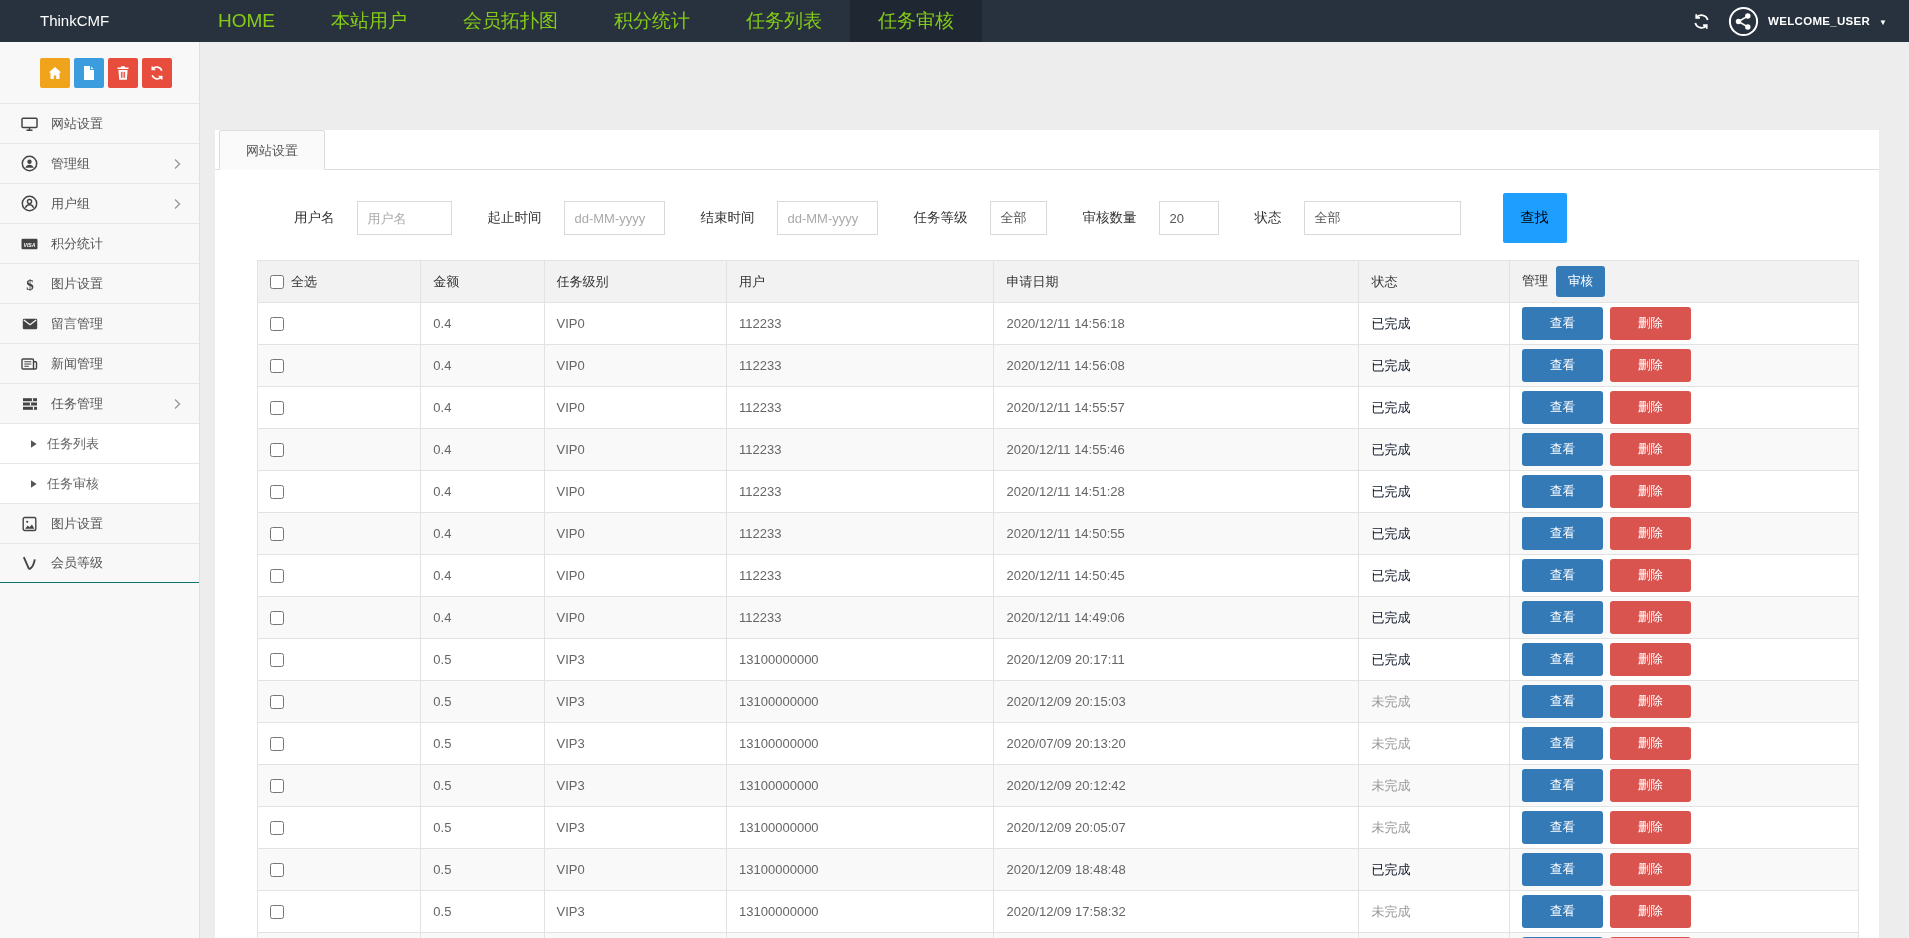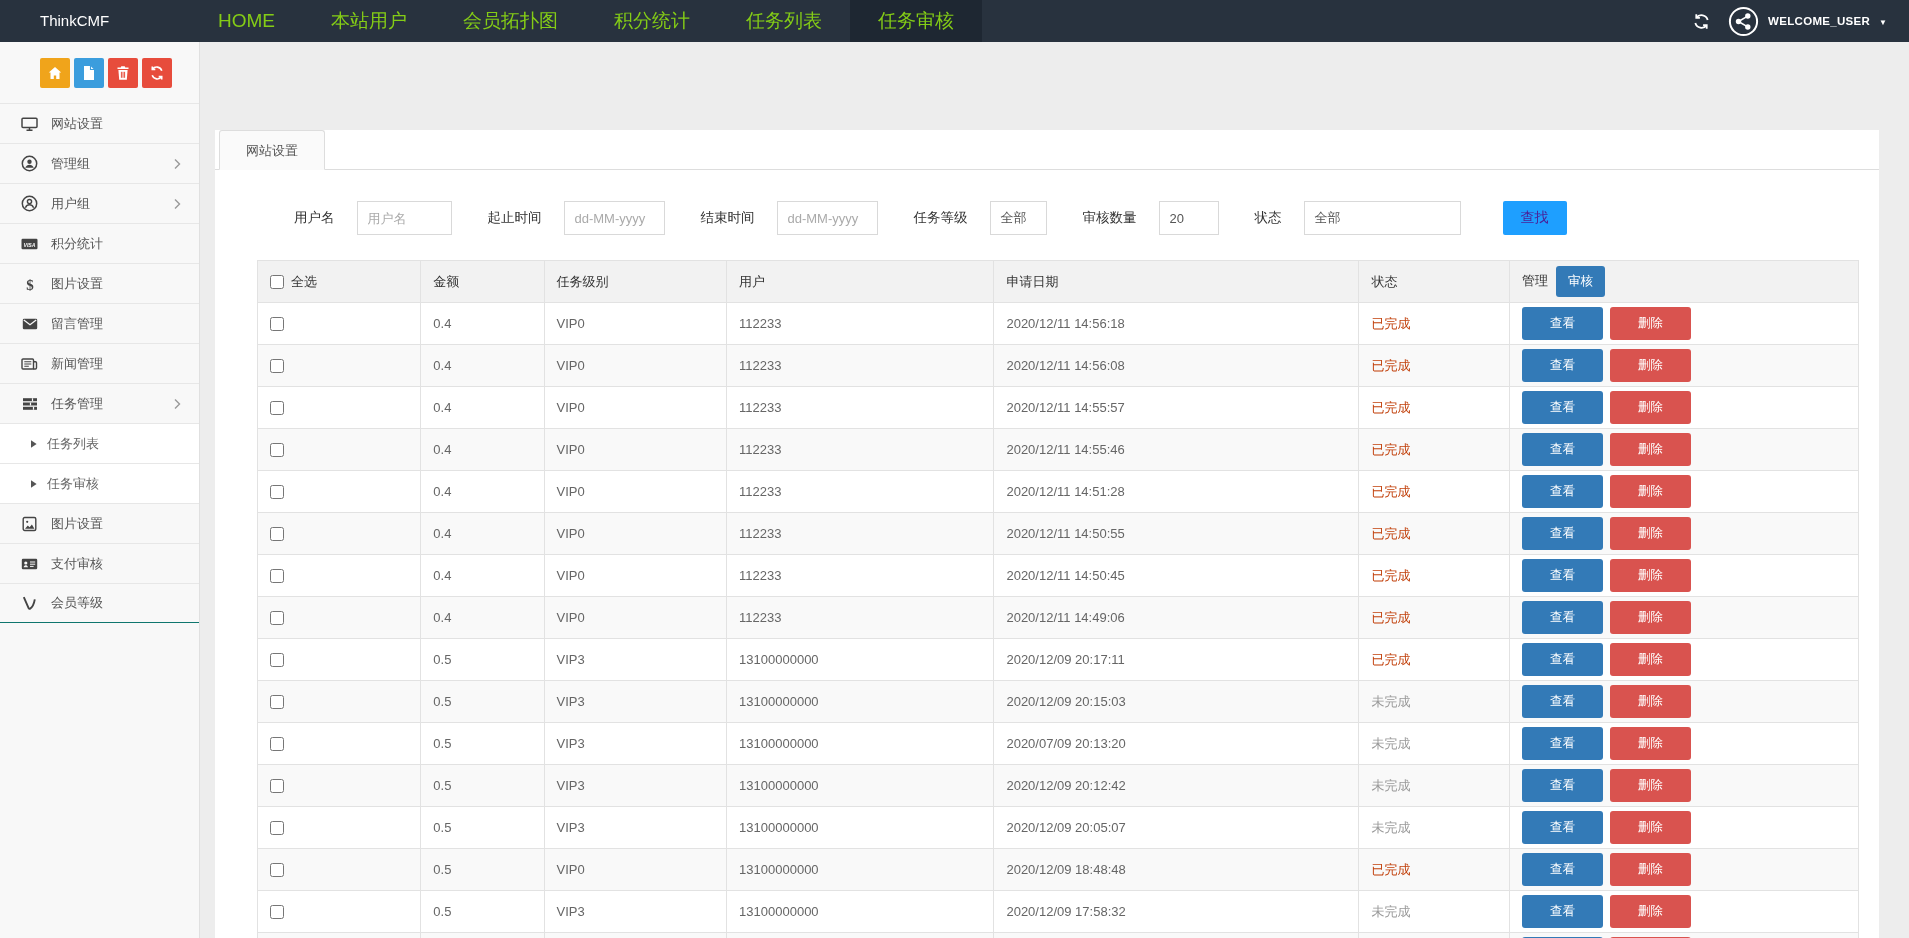--- a/index.html
+++ b/index.html
@@ -49,33 +49,33 @@
   
   .filter { display:flex; align-items:center; margin:0 0 24px 37px; height:36px; }
   .f-group { display:flex; align-items:center; margin-right:36px;gap:8px; }
   .f-label { font-size:13.5px; color:#333; margin-right:14px; white-space:nowrap; }
   .f-input { height:34px; border:1px solid #d9d9d9; background:#fff; padding:0 10px;
     font-size:13px; color:#555; outline:none; }
   .f-input::placeholder { color:#aaa; }
   .f-select { display:flex; align-items:center; cursor:pointer; }
   .w-user { width:95px; } .w-date { width:101px; } .w-level { width:57px; }
   .w-count { width:60px; } .w-status { width:157px; }
-  .search-btn { height:34px; padding:0 18px; margin-left:6px; background:#1e9fff; color:#4c1d95;
+  .search-btn { height:50px; padding:0 18px; margin-left:6px; background:#1e9fff; color:#000000;
     border:none; border-radius:2px; font-size:14px; cursor:pointer; }
 
   
   .table { width:100%; border-collapse:collapse; table-layout:fixed; }
   .table th, .table td { border:1px solid #e2e2e2; height:42px; padding:0 0 0 12px;
     text-align:left; vertical-align:middle; font-size:13px; }
   .table thead th { background:#f2f2f2; color:#333; font-weight:normal; }
   .table td { color:#666; }
   .table tbody tr:nth-child(even) { background:#f9f9f9; }
   .table input[type="checkbox"] { width:14px; height:14px; vertical-align:middle; margin:0 7px 0 0; cursor:pointer; }
   .status { color:#999; }
-  .status.st-done { color:#c2410c; }
+  .status.st-done { color:#0f172a; }
   .t-btn { color:#fff; border:none; padding:8px 28px; font-size:12.5px; border-radius:3px; cursor:pointer; }
   .btn-view { background:#337ab7; }
   .btn-del  { background:#d9534f; margin-left:7px; }
   .audit-btn { background:#337ab7; color:#fff; border:none; padding:7px 12px; font-size:12.5px;
     border-radius:3px; margin-left:8px; cursor:pointer; }
   svg { display:block; }
 </style>
 </head>
 <body>
 
@@ -284,32 +284,20 @@
           <svg width="15" height="16" viewBox="0 0 15 16">
             <rect x="1.2" y="1.5" width="12.6" height="13" rx="1.5" fill="none" stroke="currentColor" stroke-width="1.4"></rect>
             <circle cx="5.2" cy="5.8" r="1.1" fill="currentColor"></circle>
             <path d="M3 12.8l2.8-3.4 1.8 1.9 2.3-2.9 2.5 4.4z" fill="currentColor"></path>
           </svg>
         </span>
         <span class="lbl">图片设置</span>
 
       </li>
 
-      <li class="side-item">
-        <span class="ico">
-          <svg width="17" height="16" viewBox="0 0 17 16">
-            <rect x="0.8" y="2.8" width="15.4" height="10.4" rx="1.2" fill="currentColor"></rect>
-            <circle cx="4.8" cy="7" r="1.6" fill="#f8f8f8"></circle>
-            <path d="M2.6 11.2c.5-1.4 1.2-2 2.2-2s1.7.6 2.2 2z" fill="#f8f8f8"></path>
-            <path d="M9 6h5.2M9 8.2h5.2M9 10.4h3.6" stroke="#f8f8f8" stroke-width="1"></path>
-          </svg>
-        </span>
-        <span class="lbl">支付审核</span>
-
-      </li>
 
       <li class="side-item">
         <span class="ico">
           <svg width="15" height="16" viewBox="0 0 15 16">
             <path d="M1.8 2.2l4.8 10.9c.3.7 1.1.9 1.7.4 2.2-1.6 3.7-4.7 4.5-9.2" fill="none" stroke="currentColor" stroke-width="1.9"></path>
           </svg>
         </span>
         <span class="lbl">会员等级</span>
 
       </li>

